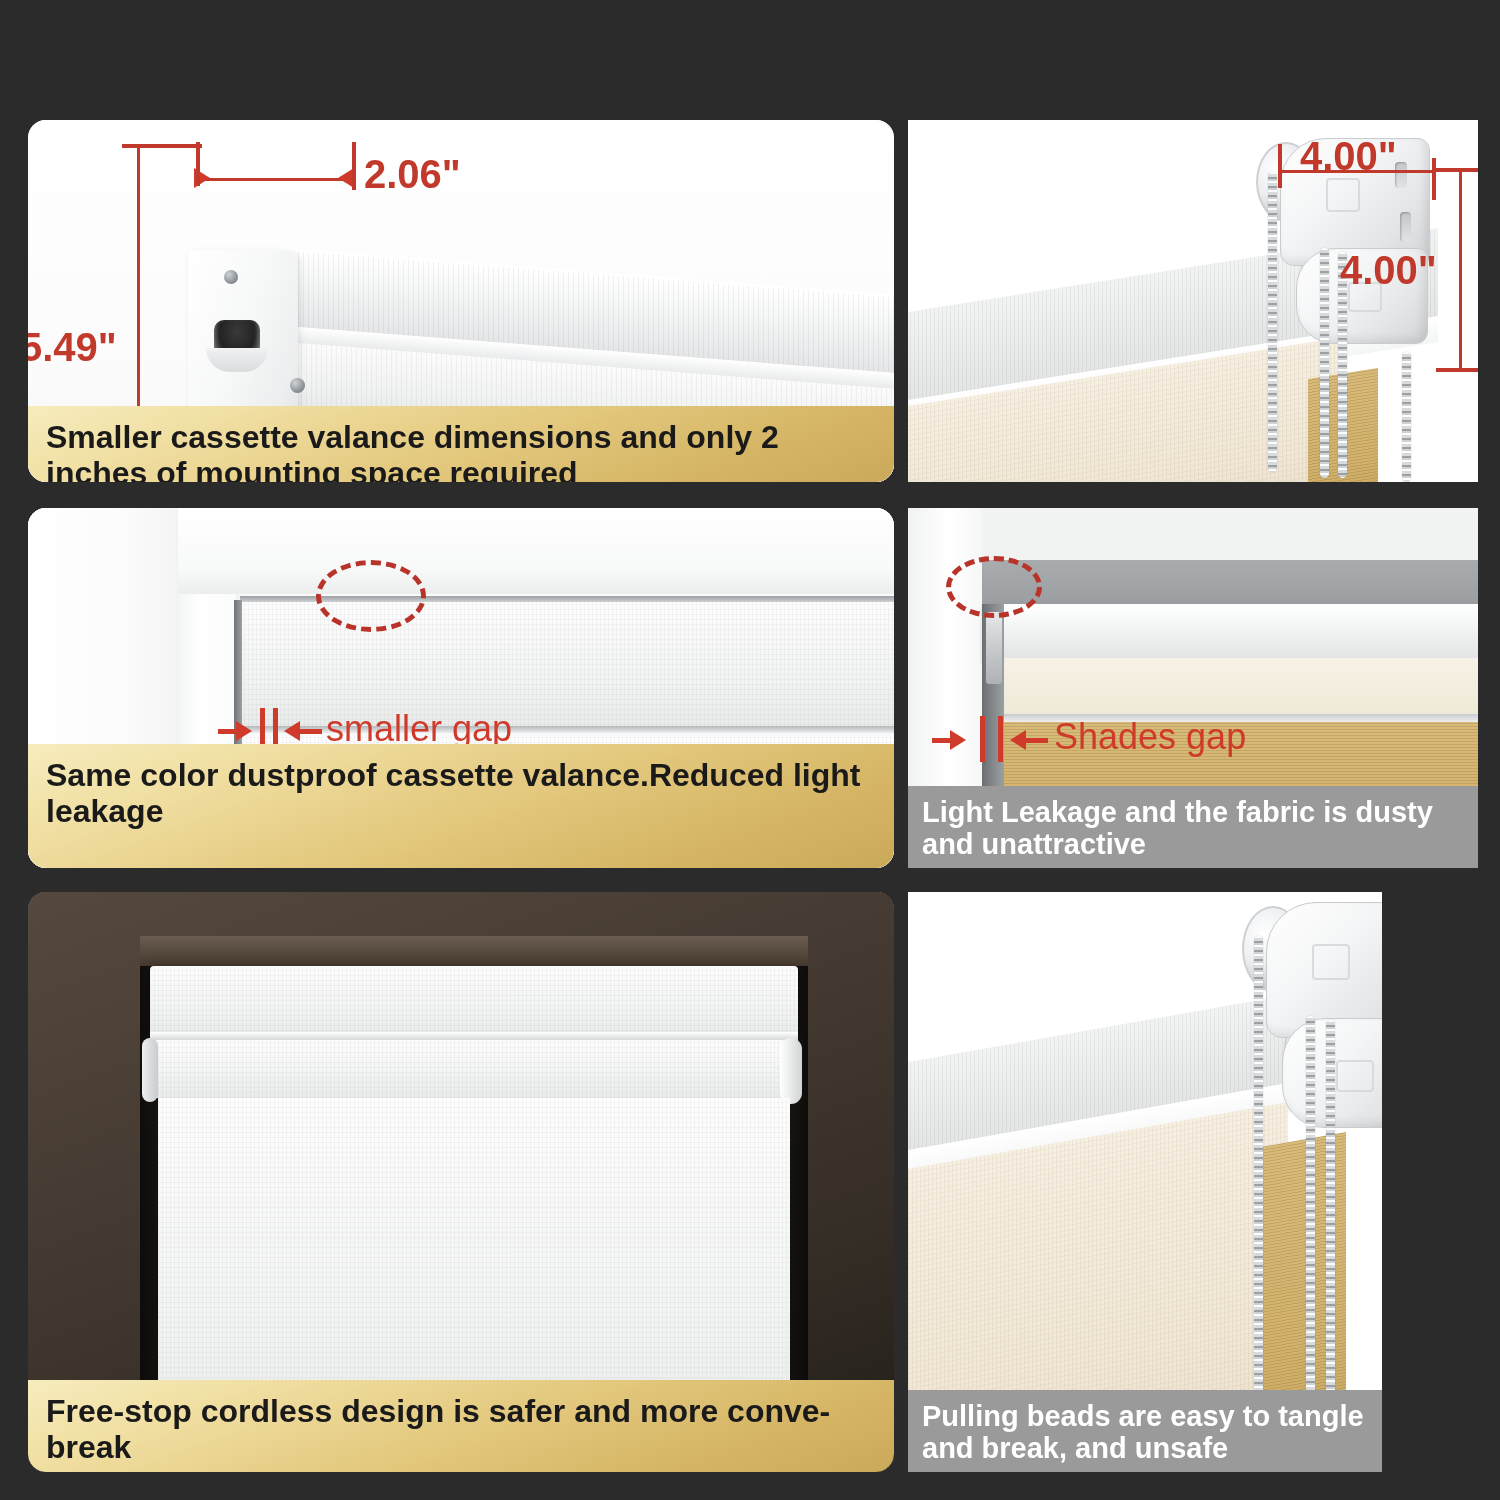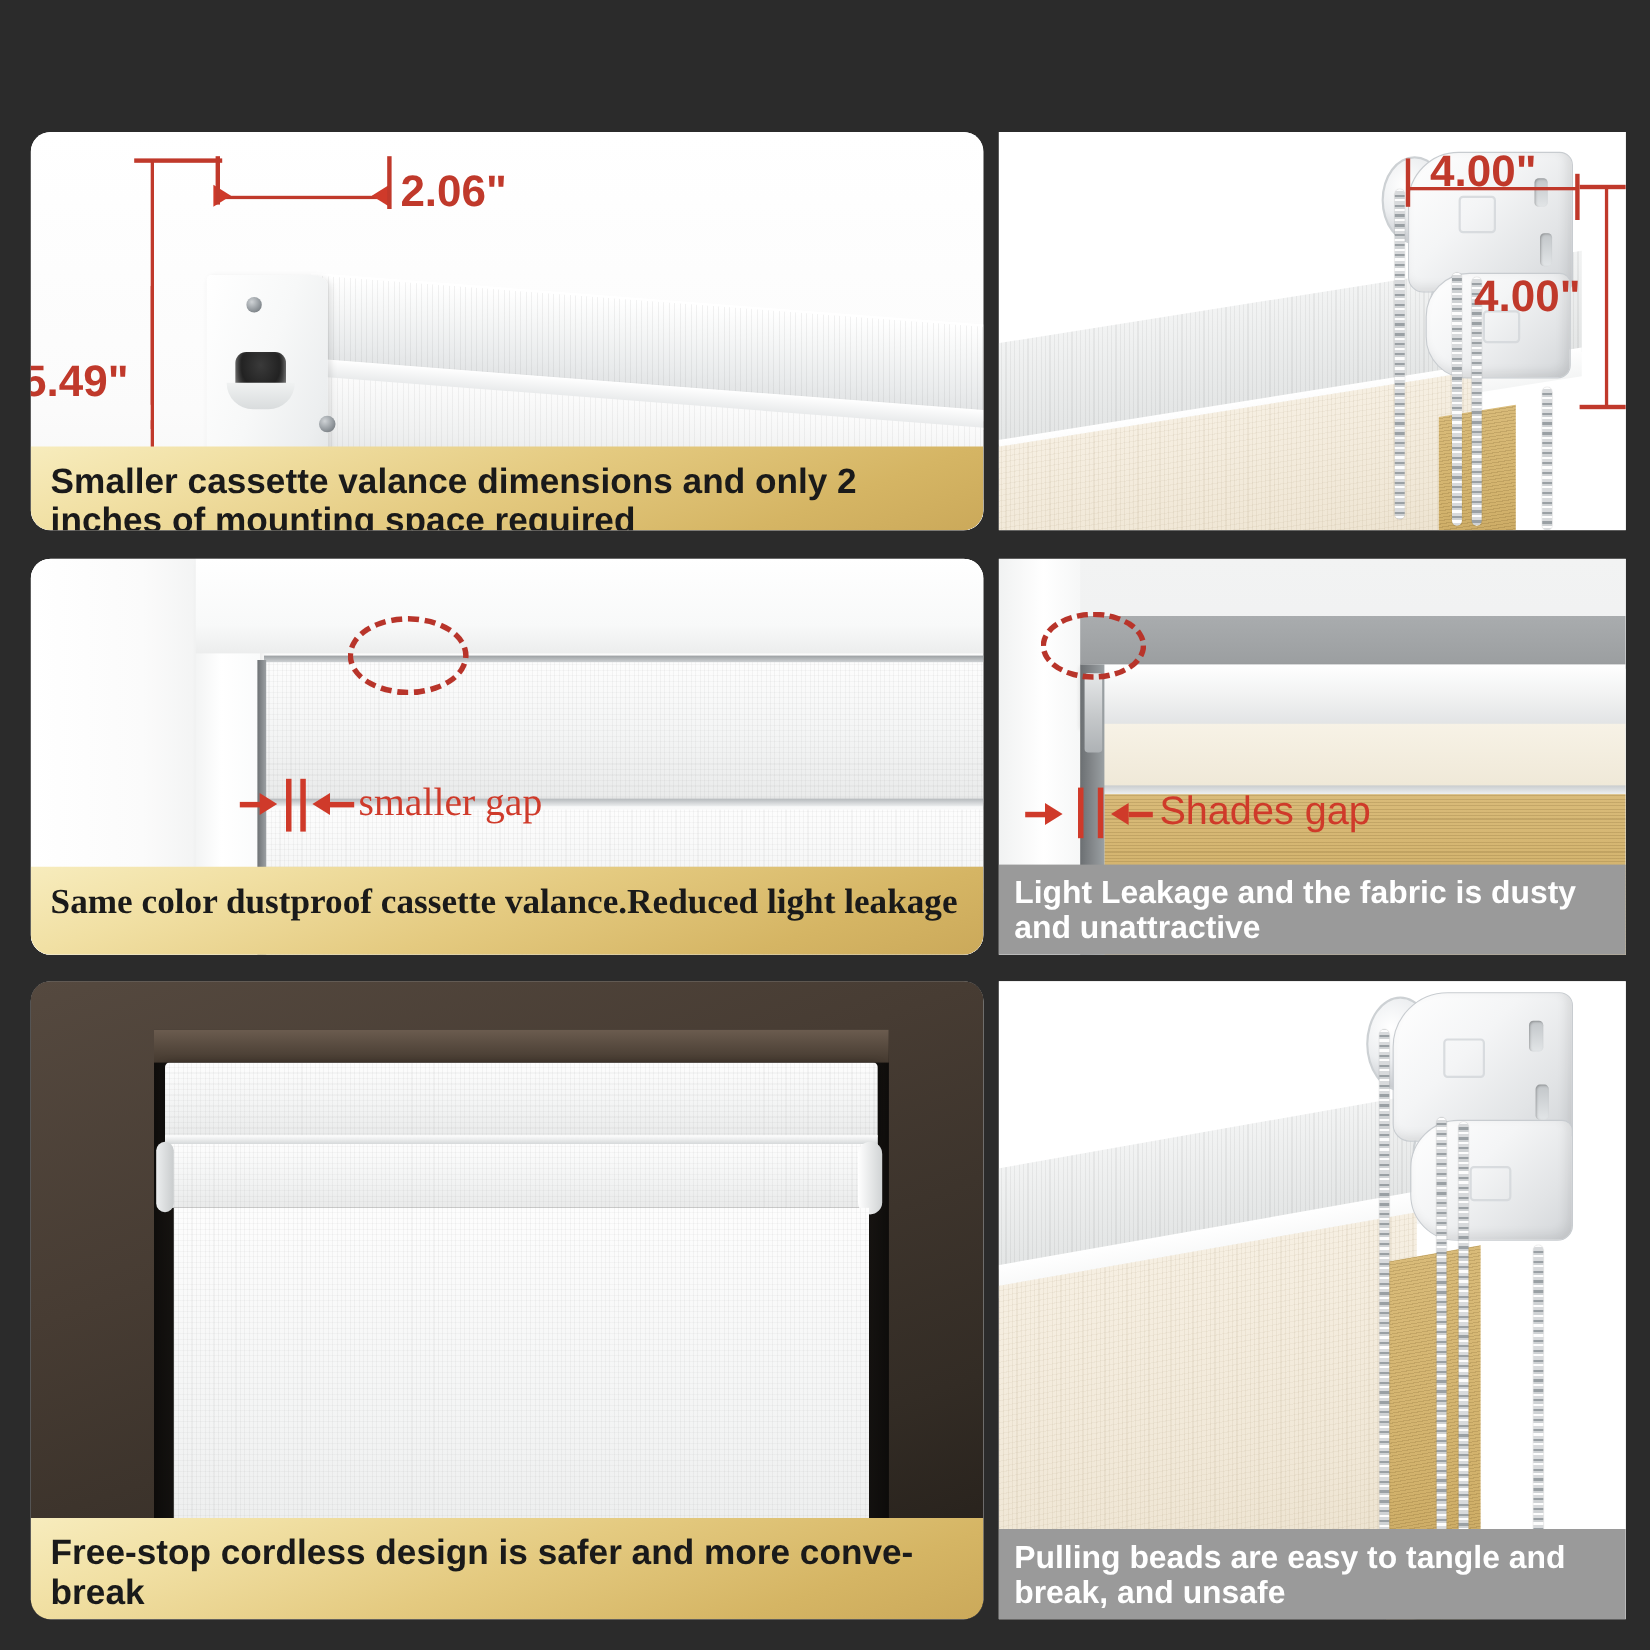--- a/index.html
+++ b/index.html
@@ -295,21 +295,21 @@
     <div class="tick-v" style="left:524px; top:38px; height:42px;"></div>
     <div class="dim-label" style="left:392px; top:14px; font-size:40px;">4.00"</div>
 
     <div class="dim-line-v" style="left:551px; top:50px; height:200px;"></div>
     <div class="tick-h" style="left:528px; top:48px; width:42px;"></div>
     <div class="tick-h" style="left:528px; top:248px; width:42px;"></div>
     <div class="dim-label" style="left:432px; top:128px; font-size:40px;">4.00"</div>
 
   </div>
 
-  <div class="panel good" style="left:28px; top:508px; width:866px; height:360px;font-family:Liberation Serif, serif;">
+  <div class="panel good" style="left:28px; top:508px; width:866px; height:360px;">
 
     <div class="photo" style="background:linear-gradient(180deg,#fcfcfc 0%,#f6f7f7 100%);">
 
       <div style="position:absolute; left:0px; top:0; width:170px; height:360px;
                   background:linear-gradient(90deg,#ffffff 0%,#fbfbfb 60%,#f0f1f1 100%);"></div>
       <div style="position:absolute; left:150px; top:0; width:58px; height:360px;
                   background:linear-gradient(90deg,#f3f4f4 0%,#ffffff 40%,#fafbfb 100%);
                   box-shadow:2px 0 5px rgba(0,0,0,.07);"></div>
 
       <div style="position:absolute; left:150px; top:0; width:716px; height:86px;
@@ -333,21 +333,21 @@
     <div class="dashed-ellipse" style="left:288px; top:52px; width:110px; height:72px;"></div>
 
     <div class="arrow-tail" style="left:190px; top:221px; width:22px;"></div>
     <div class="arrow-r" style="left:208px; top:213px;"></div>
     <div class="gap-bar" style="left:232px; top:200px; height:48px;"></div>
     <div class="gap-bar" style="left:245px; top:200px; height:48px;"></div>
     <div class="arrow-l" style="left:256px; top:213px;"></div>
     <div class="arrow-tail" style="left:272px; top:221px; width:22px;"></div>
     <div class="gap-label" style="left:298px; top:200px; font-size:36px;">smaller gap</div>
 
-    <div class="caption gold" style="height:80px; font-size:32px;">
+    <div class="caption gold" style="height:124px; font-size:32px;">
       <span>Same color dustproof cassette valance.Reduced light leakage</span>
     </div>
   </div>
 
   <div class="panel bad" style="left:908px; top:508px; width:570px; height:360px;">
 
     <div class="photo" style="background:linear-gradient(180deg,#f2f3f3 0%,#eaebec 100%);">
 
       <div style="position:absolute; left:0; top:0; width:74px; height:360px;
                   background:linear-gradient(90deg,#f1f2f2 0%,#ffffff 55%,#f6f7f7 100%);"></div>
@@ -425,21 +425,21 @@
       <div style="position:absolute; left:190px; top:568px; width:510px; height:12px;
                   background:linear-gradient(180deg,#cfd9cf 0%,#9fb49a 100%);"></div>
     </div>
 
     <div class="caption gold" style="height:92px; font-size:32px;">
       <span>Free-stop cordless design is safer and more conve-</span><br>
       <span>break</span>
     </div>
   </div>
 
-  <div class="panel bad" style="left:908px; top:892px; width:570px; height:580px;">
+  <div class="panel bad" style="left:908px; top:892px; width:474px; height:580px;">
 
     <div class="photo" style="background:#ffffff;">
 
       <div class="fab-lightgrey" style="position:absolute; left:-30px; top:96px; width:450px; height:92px;
                   transform:skewY(-10deg); transform-origin:right top;"></div>
       <div style="position:absolute; left:-30px; top:184px; width:450px; height:30px;
                   transform:skewY(-10deg); transform-origin:right top;
                   background:linear-gradient(180deg,#ffffff 0%,#f5f6f6 100%);"></div>
 
       <div class="fab-cream" style="position:absolute; left:-40px; top:210px; width:420px; height:370px;

